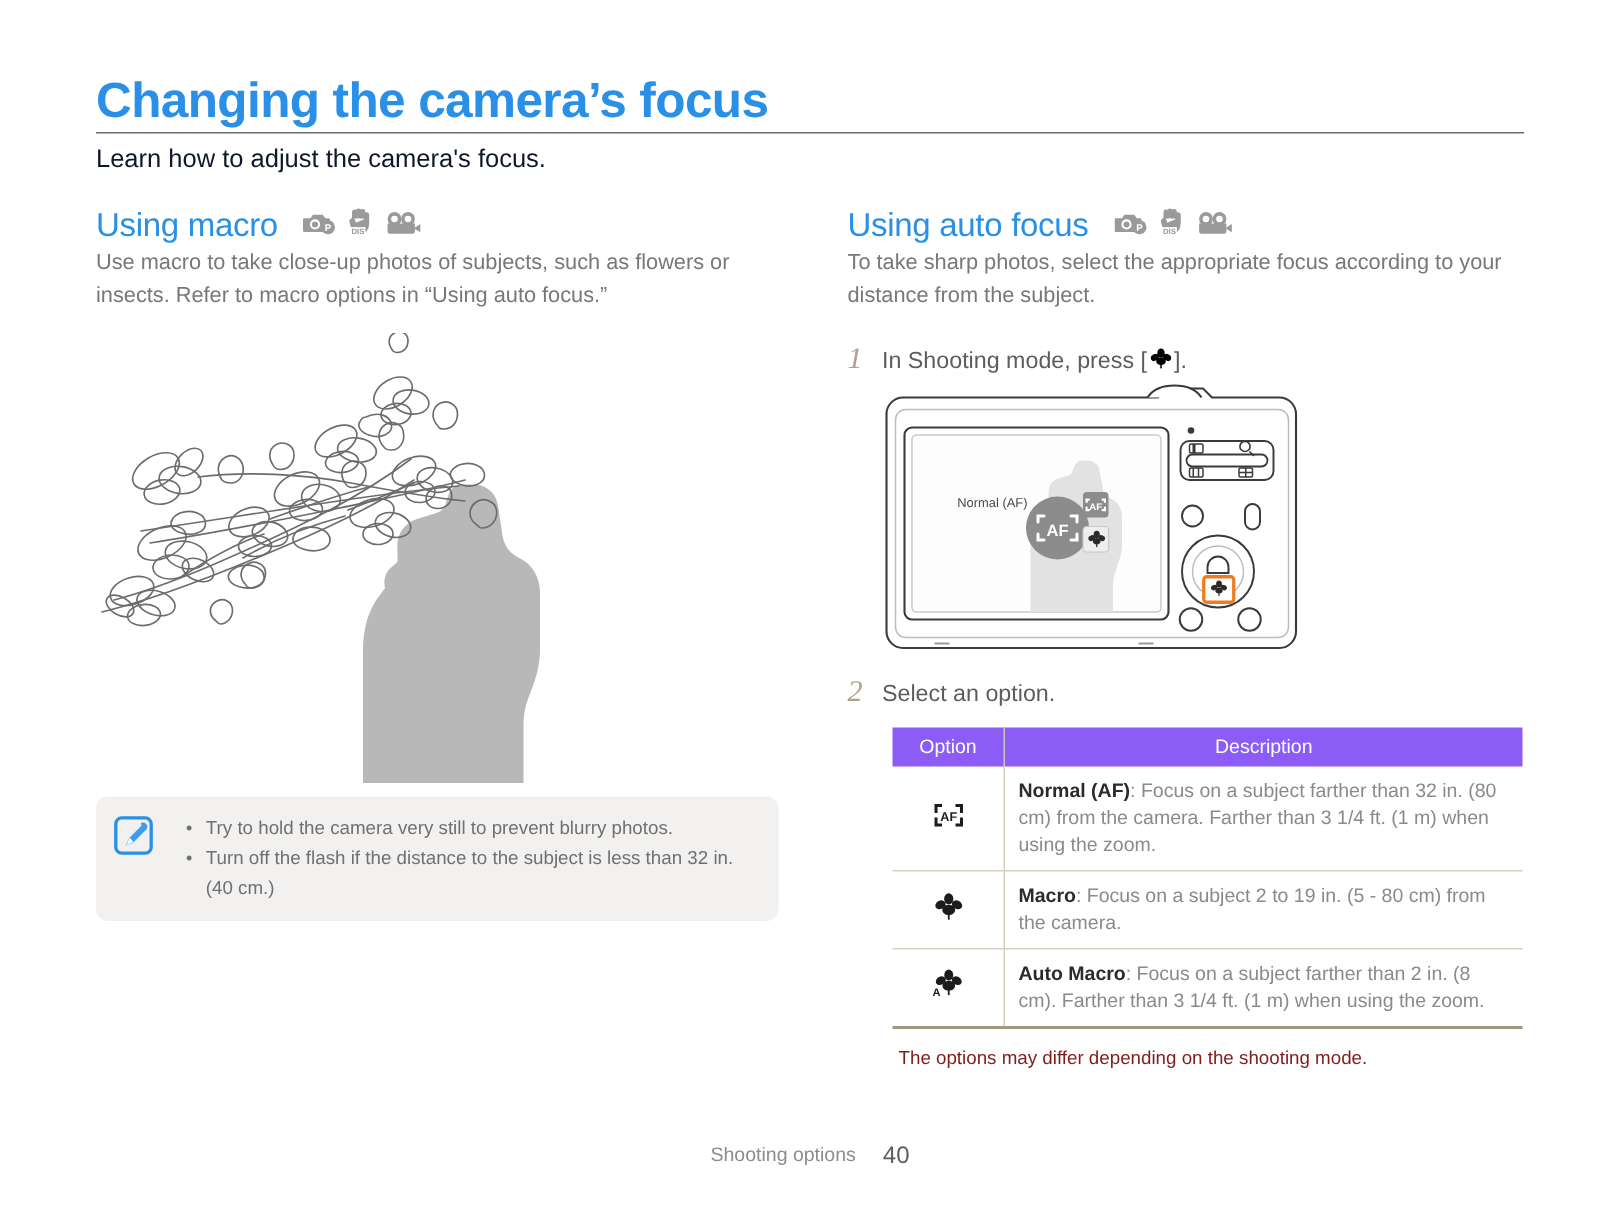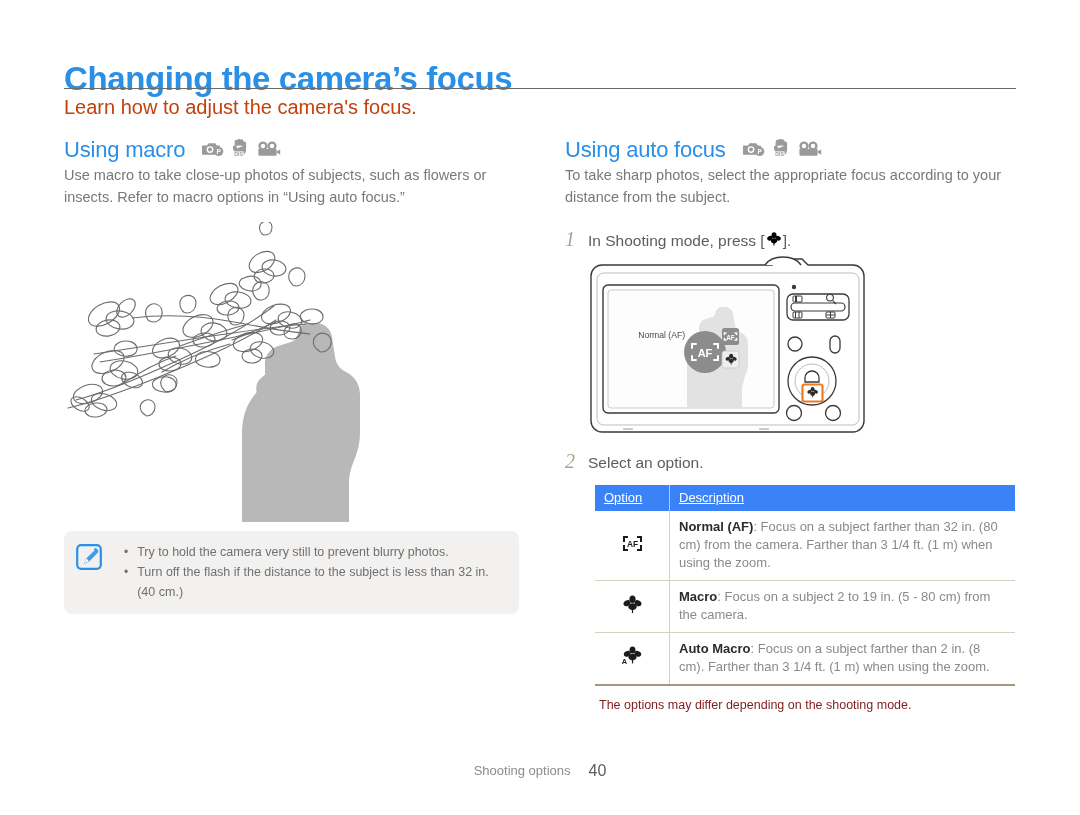--- a/index.html
+++ b/index.html
@@ -17,41 +17,41 @@
   }
   .page {
     position: absolute;
     inset: 0;
   }
 
   
   .page-title {
     position: absolute;
     left: 64px;
-    top: 60px;
+    top: 48px;
     font-size: 33px;
     font-weight: bold;
     color: #2a8fe6;
     letter-spacing: -0.4px;
     white-space: nowrap;
   }
   .title-rule {
     position: absolute;
     left: 64px;
     top: 88px;
     width: 952px;
     height: 1px;
     background: #6b6b6b;
   }
   .intro {
     position: absolute;
     left: 64px;
     top: 96px;
-    font-size: 20px;
-    color: #c2410c;
+    font-size: 17px;
+    color: #0f172a;
   }
 
   
   .col-left  { position: absolute; left: 64px;  top: 136px; width: 460px; }
   .col-right { position: absolute; left: 565px; top: 136px; width: 455px; }
 
   .section-head {
     font-size: 22px;
     color: #2a8fe6;
     white-space: nowrap;
@@ -90,27 +90,26 @@
   .opt-table {
     border-collapse: collapse;
     width: 420px;
     font-size: 13px;
     table-layout: fixed;
   }
   .opt-table th {
     background: #a59madd;
   }
   .opt-table thead th {
-    background: #3b82f6;
+    background: #8b5cf6;
     color: #ffffff;
     font-weight: normal;
-    text-align: left;
+    text-align: center;
     padding: 5px 9px 6px;
     font-size: 13px;
-    text-decoration: underline;
   }
   .opt-table thead th.c-opt { width: 56px; border-right: 1px solid #cfc7b5; }
   .opt-table tbody td {
     border-bottom: 1px solid #d8cfc0;
     padding: 7px 9px 8px;
     vertical-align: top;
     line-height: 18px;
     color: #8a8a8a;
   }
   .opt-table tbody td.c-opt {

